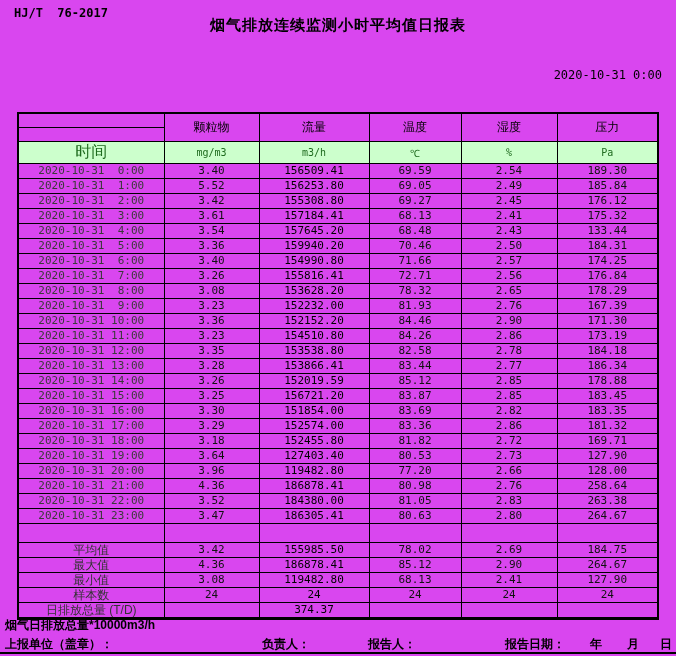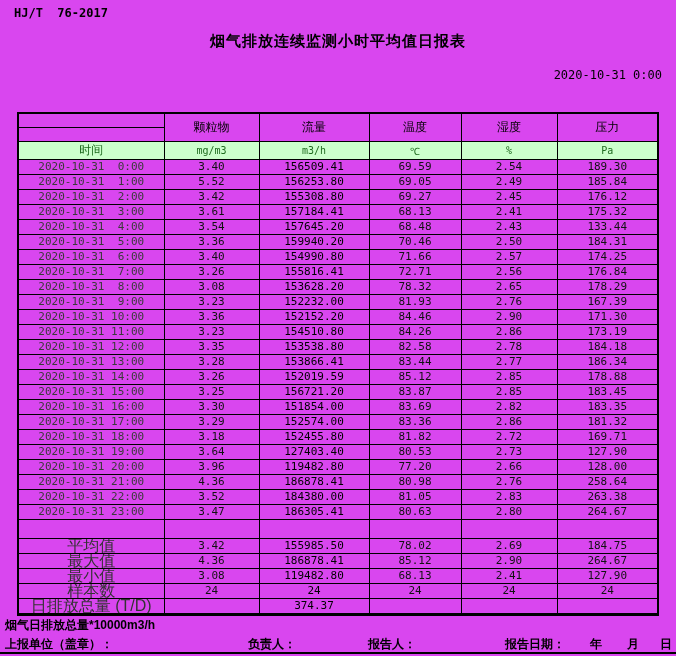--- a/index.html
+++ b/index.html
@@ -1,45 +1,45 @@
 <!DOCTYPE html>
 <html><head>
 <meta charset="utf-8">
 <style>
   html,body{margin:0;padding:0;background:#fff;}
   .page{position:relative;width:676px;height:656px;background:#d946ef;overflow:hidden;
         font-family:"Liberation Sans",sans-serif;color:#000;}
   .standard{position:absolute;left:14px;top:6px;font-size:12px;font-weight:bold;
             font-family:"DejaVu Sans Mono",monospace;white-space:pre;}
-  .title{position:absolute;left:0;right:0;top:32px;text-align:center;
+  .title{position:absolute;left:0;right:0;top:16px;text-align:center;
          font-size:15px;font-weight:bold;letter-spacing:1px;}
   .source-line{position:absolute;left:14px;top:66px;font-size:13px;font-weight:bold;}
   .source-line .name{margin-left:24px;}
   .datetime{position:absolute;right:14px;top:68px;font-size:12px;
             font-family:"DejaVu Sans Mono",monospace;}
   table.report{position:absolute;left:17px;top:112px;border-collapse:collapse;
                table-layout:fixed;border:2px solid #000;border-bottom:3px solid #000;}
   table.report td,table.report th{border:1px solid #000;padding:0 2px;text-align:center;
                overflow:hidden;white-space:pre;font-weight:normal;}
   tr.hrowA td,tr.hrowA th{height:13px;}
   tr.hrowB td{height:13px;}
   th.colhead{font-size:12px;color:#000;}
   tr.unit-row td,tr.unit-row th{height:16px;background:#ccffcc;color:#1e6b1e;}
-  tr.unit-row th.timehead{font-size:12px;margin-top:36px;}
+  tr.unit-row th.timehead{font-size:16px;margin-top:36px;}
   tr.unit-row td.unit{font-size:10px;font-family:"DejaVu Sans Mono",monospace;}
   td.timecol{font-size:11px;color:#3a3a3a;font-family:"DejaVu Sans Mono",monospace;}
   td.val{font-size:11px;font-family:"DejaVu Sans Mono",monospace;color:#111;}
   td.c1{font-weight:bold;color:#000;margin-left:36px;}
   tbody tr td{height:14px;line-height:14px;}
   tr.spacer-row td{height:18px;}
-  tr.summary-row td.timecol{font-family:"Liberation Sans",sans-serif;font-size:16px;color:#333;}
+  tr.summary-row td.timecol{font-family:"Liberation Sans",sans-serif;font-size:12px;color:#333;}
   .foot-note{position:absolute;left:5px;top:617px;font-size:12px;font-weight:bold;}
   .sign-line{position:absolute;left:0;top:636px;width:676px;height:16px;font-size:12px;font-weight:bold;padding-left:7px;}
   .sign-line span{position:absolute;white-space:pre;}
-  .lbl-unit{left:5px;}  .lbl-resp{left:248px;} .lbl-rept{left:368px;}
+  .lbl-unit{left:5px;}  .lbl-resp{left:262px;} .lbl-rept{left:368px;}
   .lbl-date{left:505px;} .lbl-year{left:590px;} .lbl-month{left:627px;} .lbl-day{left:660px;}
   .bottom-rule{position:absolute;left:0;top:652px;width:676px;height:0;border-top:2px solid #000;}
 </style>
 </head>
 <body>
 
 <div class="page">
   <div class="standard">HJ/T  76-2017</div>
   <div class="title">烟气排放连续监测小时平均值日报表</div>
   <div class="datetime">2020-10-31  0:00</div>

